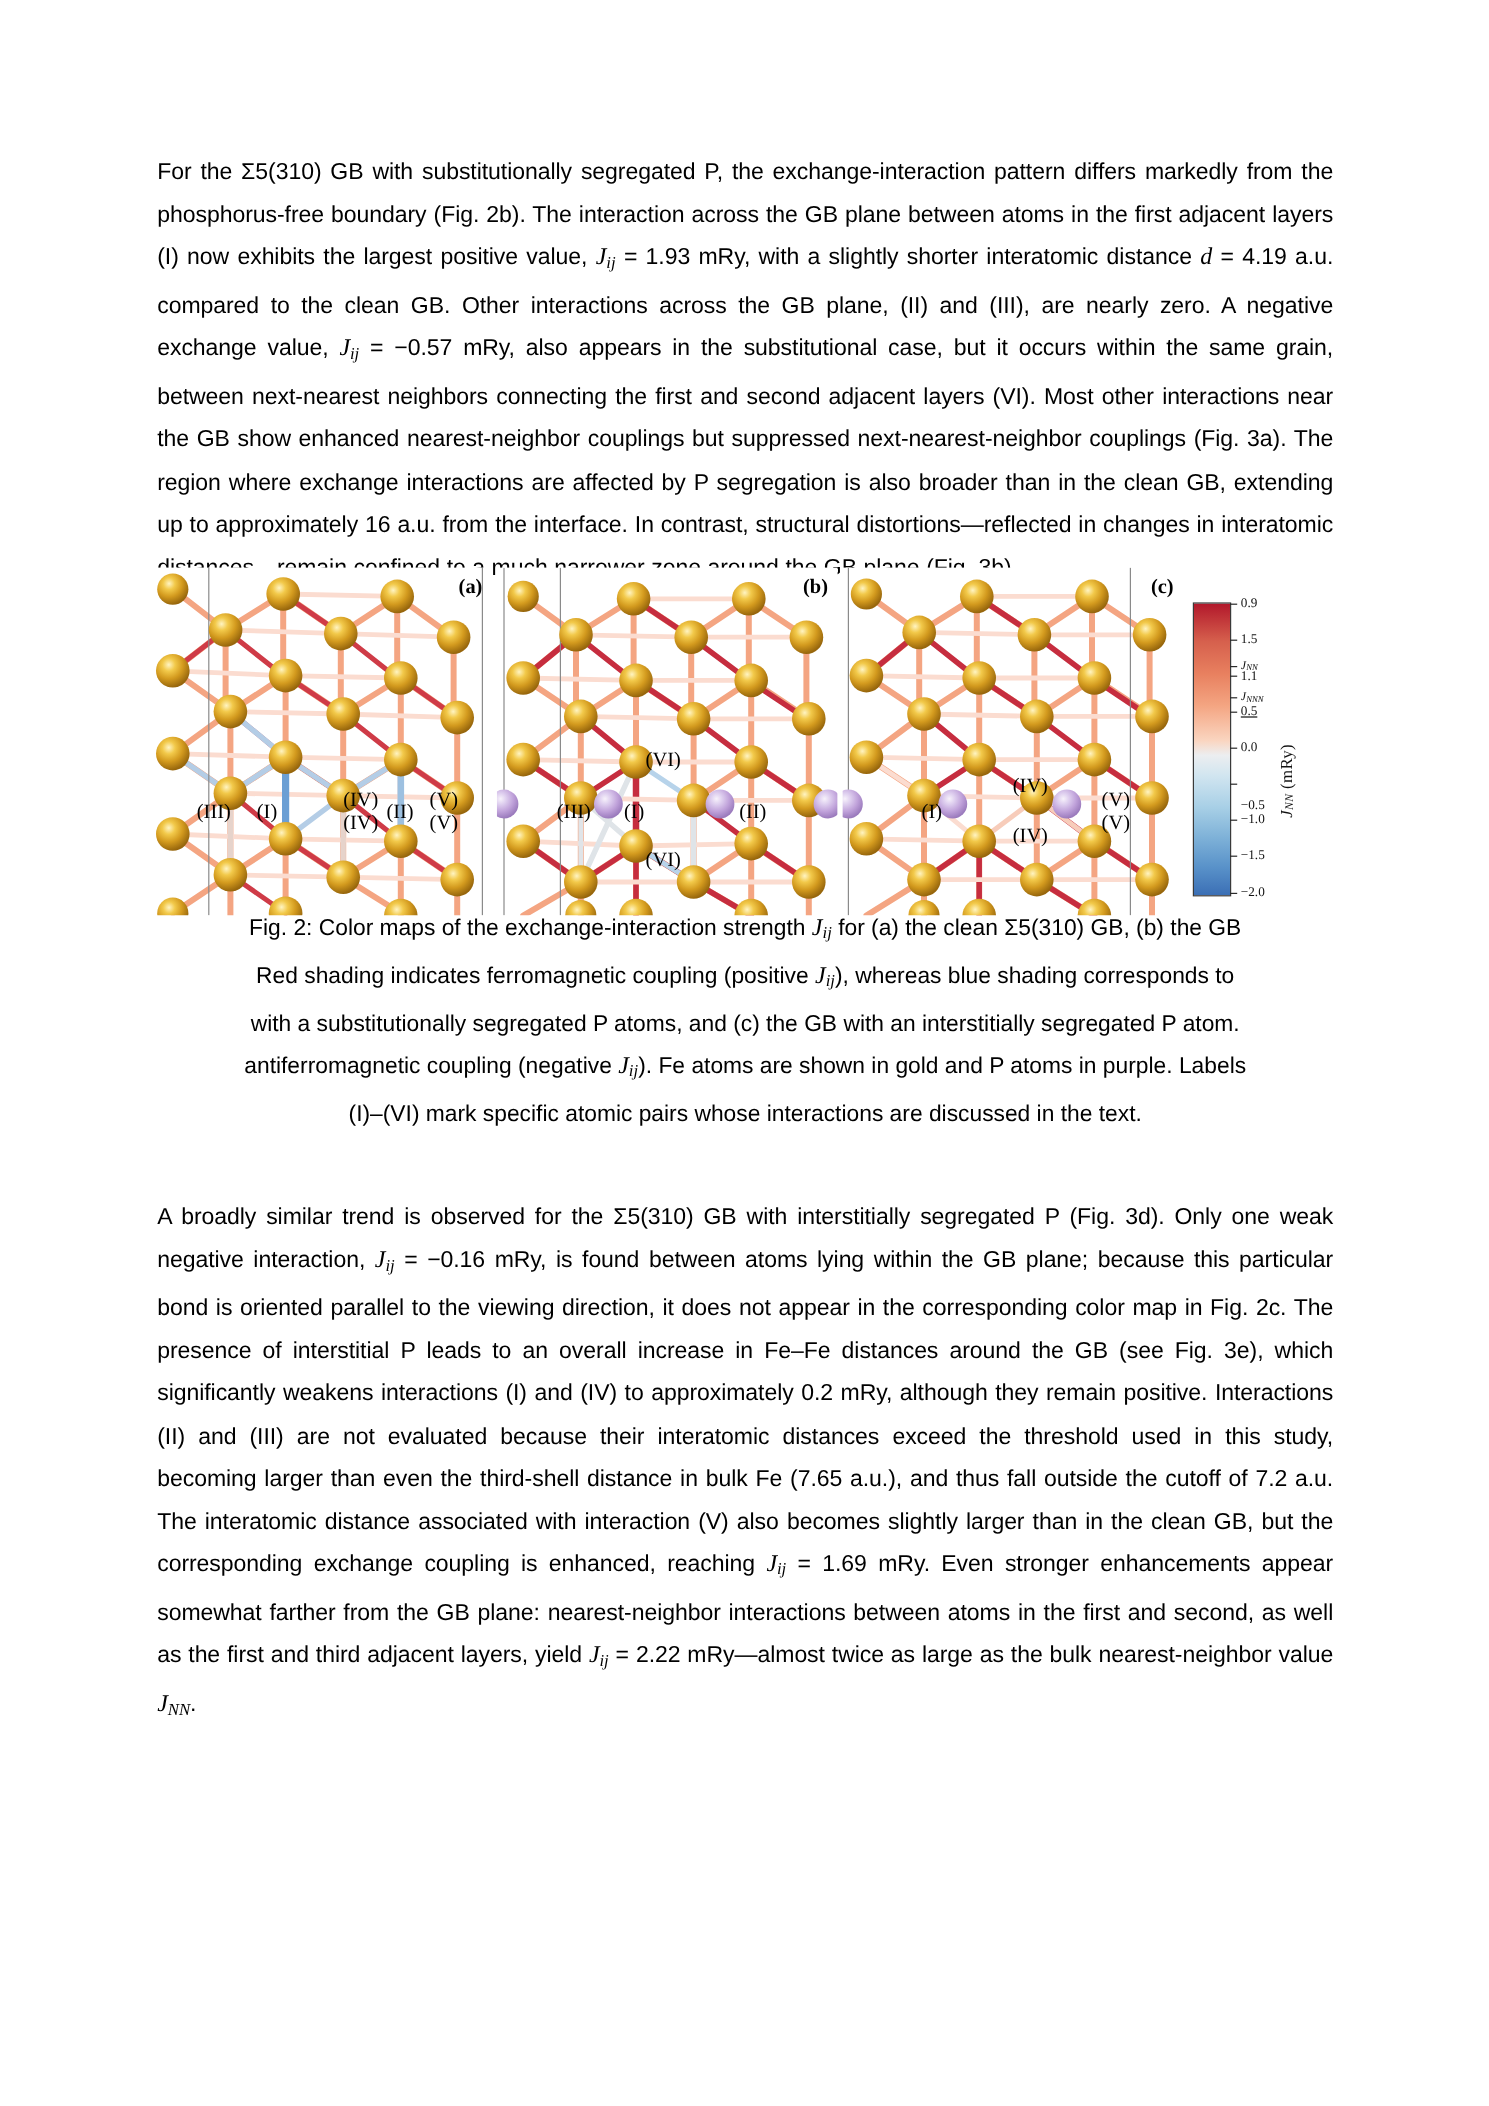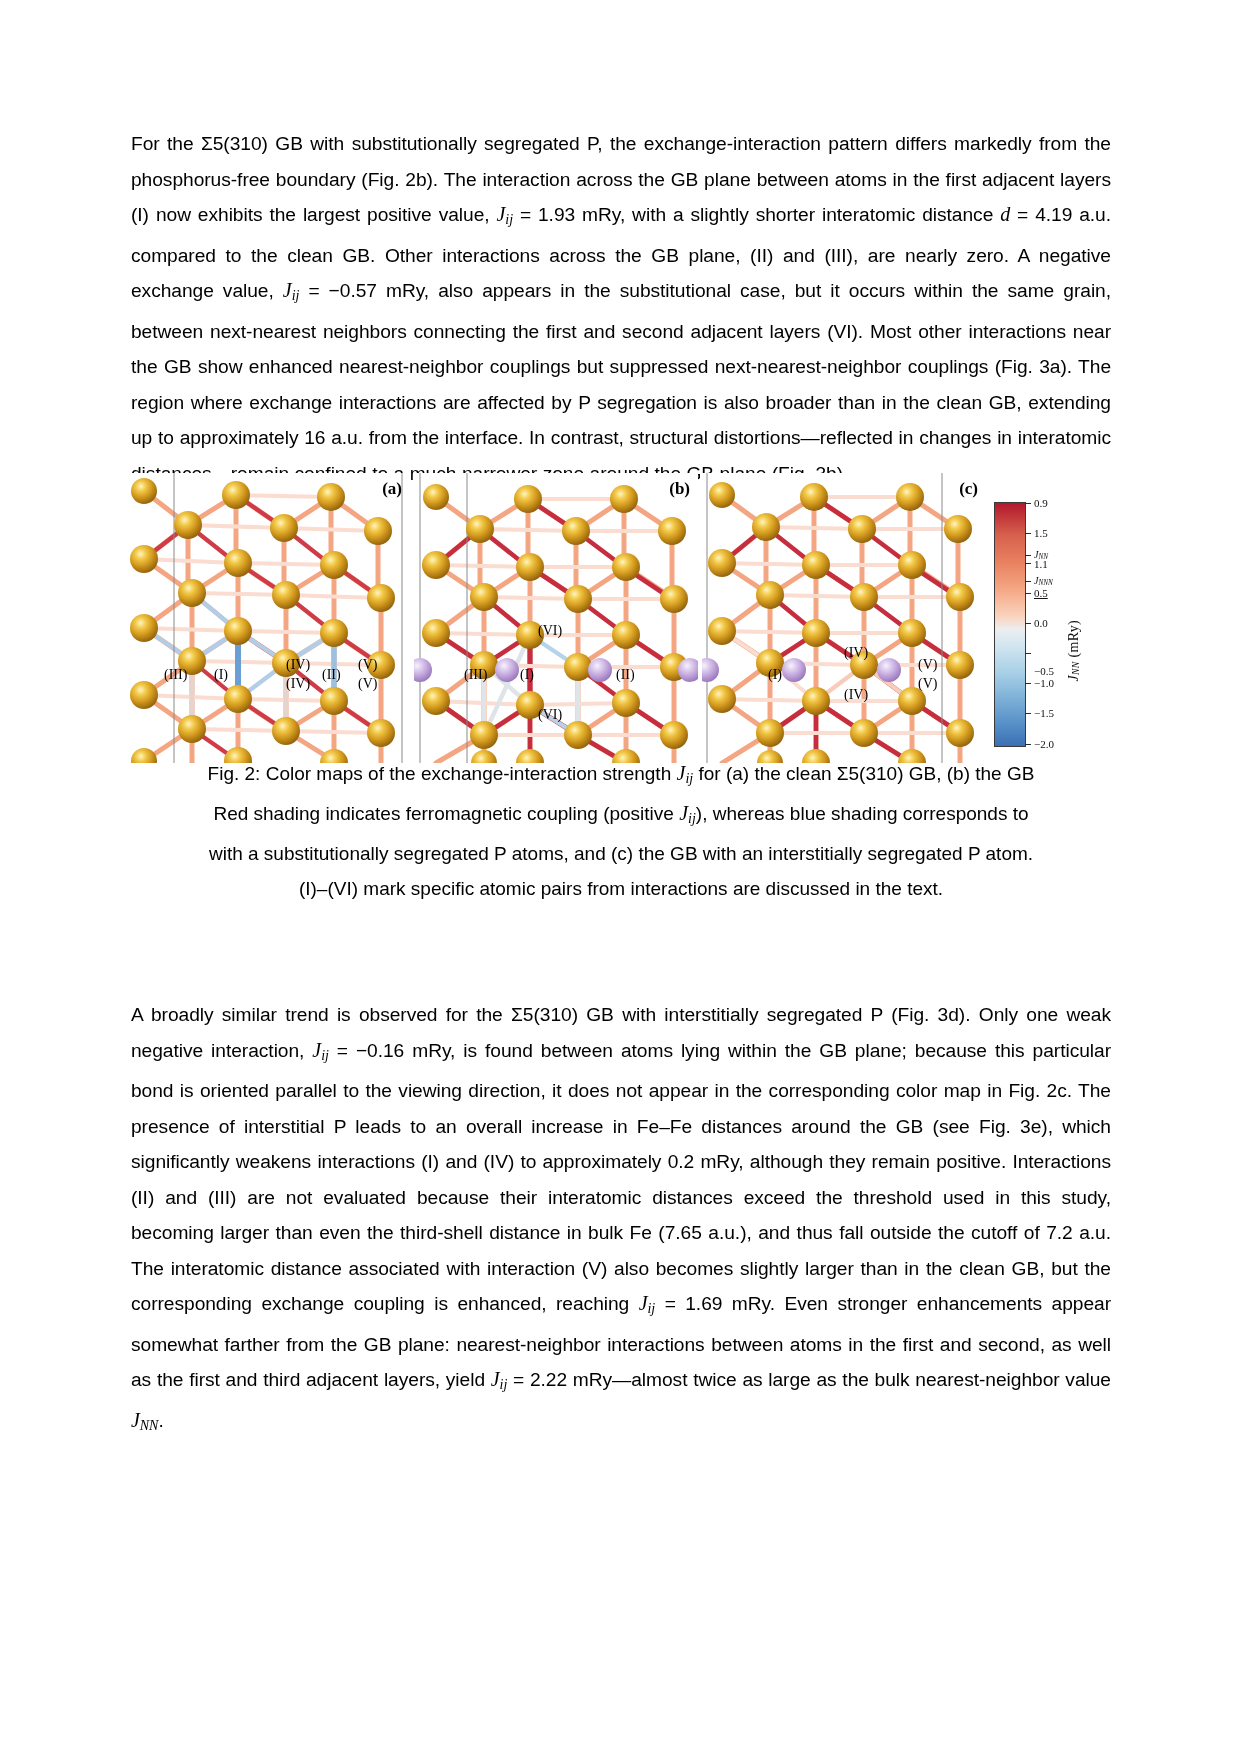--- a/index.html
+++ b/index.html
@@ -77,21 +77,21 @@
     position: absolute;
     font-family: "Liberation Serif", serif;
     font-weight: bold;
     font-size: 17px;
     color: #000;
     z-index: 40;
   }
   .pair-label {
     position: absolute;
     font-family: "Liberation Serif", serif;
-    font-size: 14px;
+    font-size: 17px;
     color: #000;
     z-index: 35;
     white-space: nowrap;
   }
 
   
   .cbar-wrap {
     position: absolute;
     left: 868px;
     top: 29px;
@@ -492,20 +492,21 @@
       <div class="cbar-tlabel" style="top:242px;">−2.0</div>
 
       <div class="cbar-axis-title"><span class="jit">J</span><span class="sb">NN</span><span>&nbsp;</span><span>(mRy)</span></div>
     </div>
   </div>
 
   <div class="caption" id="caption">
       <span class="line">Fig. 2: Color maps of the exchange-interaction strength  <span class="mathvar">J<sub>ij</sub></span>  for (a) the clean Σ5(310) GB, (b) the GB</span>
       <span class="line">Red shading indicates ferromagnetic coupling (positive  <span class="mathvar">J<sub>ij</sub></span>), whereas blue shading corresponds to</span>
       <span class="line">with a substitutionally segregated P atoms, and (c) the GB with an interstitially segregated P atom.</span>
-      <span class="line">(I)–(VI) mark specific atomic pairs from interactions are discussed in the text.</span>
+      <span class="line">antiferromagnetic coupling (negative  <span class="mathvar">J<sub>ij</sub></span>). Fe atoms are shown in gold and P atoms in purple. Labels</span>
+      <span class="line">(I)–(VI) mark specific atomic pairs whose interactions are discussed in the text.</span>
     </div>
 
   <div class="content" style="top:960px;">
     <p class="body-text second" id="para2">A broadly similar trend is observed for the Σ5(310) GB with interstitially segregated P (Fig. 3d). Only one weak negative interaction, <span class="mathvar">J<sub>ij</sub></span> = −0.16 mRy, is found between atoms lying within the GB plane; because this particular bond is oriented parallel to the viewing direction, it does not appear in the corresponding color map in Fig. 2c. The presence of interstitial P leads to an overall increase in Fe–Fe distances around the GB (see Fig. 3e), which significantly weakens interactions (I) and (IV) to approximately 0.2 mRy, although they remain positive. Interactions (II) and (III) are not evaluated because their interatomic distances exceed the threshold used in this study, becoming larger than even the third-shell distance in bulk Fe (7.65 a.u.), and thus fall outside the cutoff of 7.2 a.u. The interatomic distance associated with interaction (V) also becomes slightly larger than in the clean GB, but the corresponding exchange coupling is enhanced, reaching <span class="mathvar">J<sub>ij</sub></span> = 1.69 mRy. Even stronger enhancements appear somewhat farther from the GB plane: nearest-neighbor interactions between atoms in the first and second, as well as the first and third adjacent layers, yield <span class="mathvar">J<sub>ij</sub></span> = 2.22 mRy—almost twice as large as the bulk nearest-neighbor value <span class="mathvar">J<sub>NN</sub></span>.</p>
   </div>
 
 </div>
 
 </body></html>

